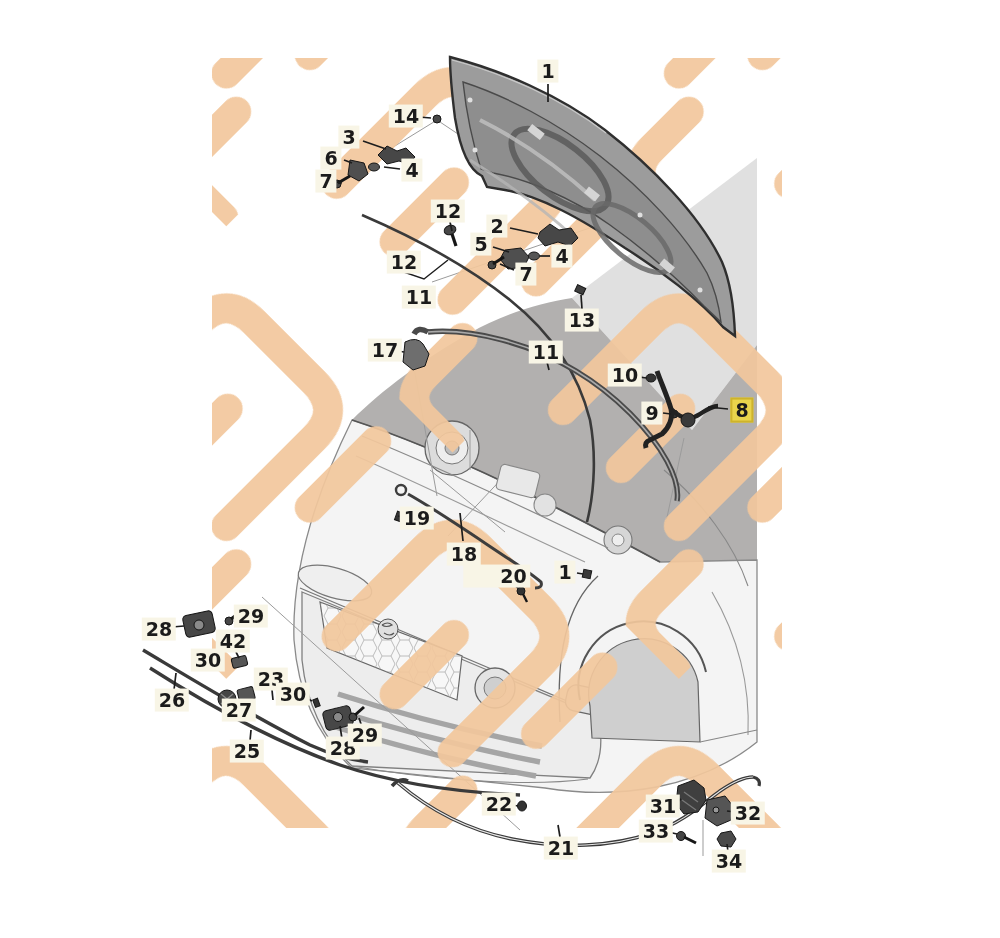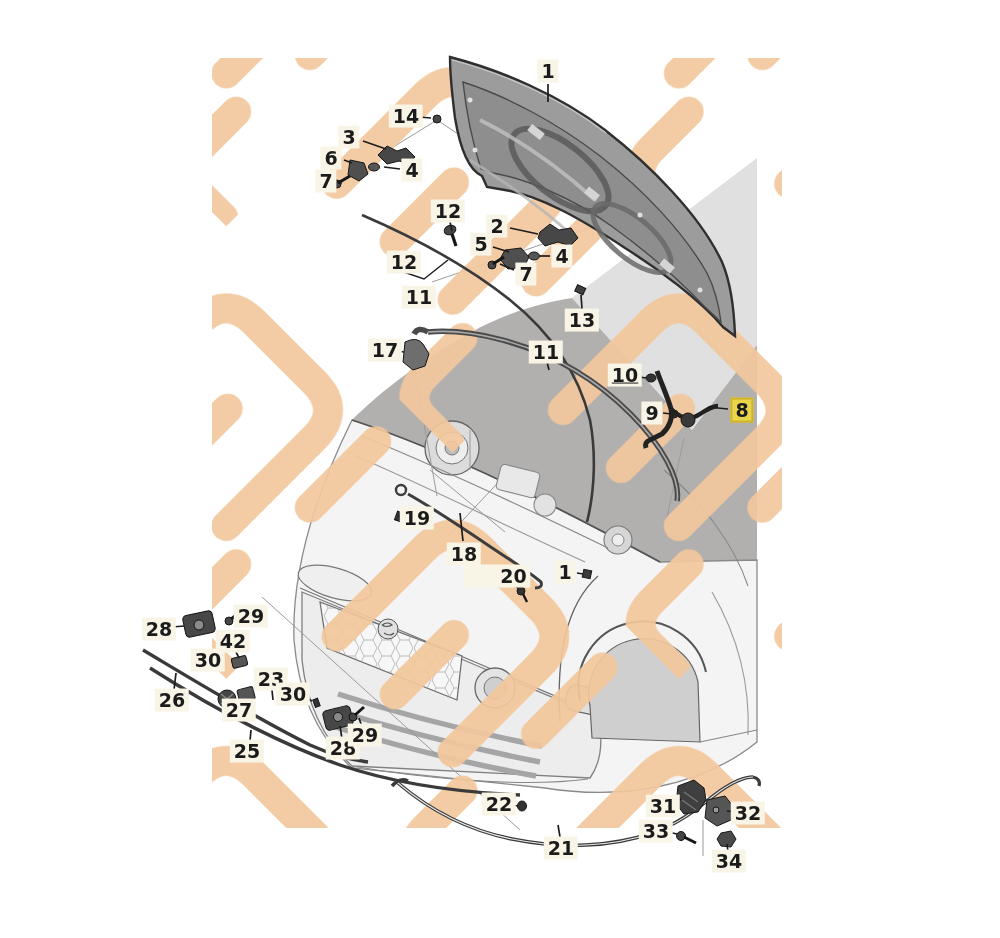--- a/index.html
+++ b/index.html
@@ -221,21 +221,21 @@
       <div class="callout" style="left: 448px; top: 211px;">12</div>
       <div class="callout" style="left: 497px; top: 226px;">2</div>
       <div class="callout" style="left: 481px; top: 244px;">5</div>
       <div class="callout" style="left: 562px; top: 256px;">4</div>
       <div class="callout" style="left: 526px; top: 274px;">7</div>
       <div class="callout" style="left: 404px; top: 262px;">12</div>
       <div class="callout" style="left: 419px; top: 297px; text-align: center;">11</div>
       <div class="callout" style="left: 582px; top: 320px;">13</div>
       <div class="callout" style="left: 385px; top: 350px;">17</div>
       <div class="callout" style="left: 546px; top: 352px;">11</div>
-      <div class="callout" style="left: 625px; top: 375px; text-decoration: underline;">10</div>
+      <div class="callout" style="left: 625px; top: 375px;">10</div>
       <div class="callout" style="left: 652px; top: 413px;">9</div>
       <div class="callout hl" style="left: 742px; top: 410px;">8</div>
       <div class="callout" style="left: 417px; top: 518px;">19</div>
       <div class="callout" style="left: 464px; top: 554px;">18</div>
       <div class="callout" style="left: 497px; top: 576px; padding-left: 37px;">20</div>
       <div class="callout" style="left: 565px; top: 572px;">1</div>
       <div class="callout" style="left: 251px; top: 616px;">29</div>
       <div class="callout" style="left: 159px; top: 629px;">28</div>
       <div class="callout" style="left: 233px; top: 641px;">42</div>
       <div class="callout" style="left: 208px; top: 660px;">30</div>

